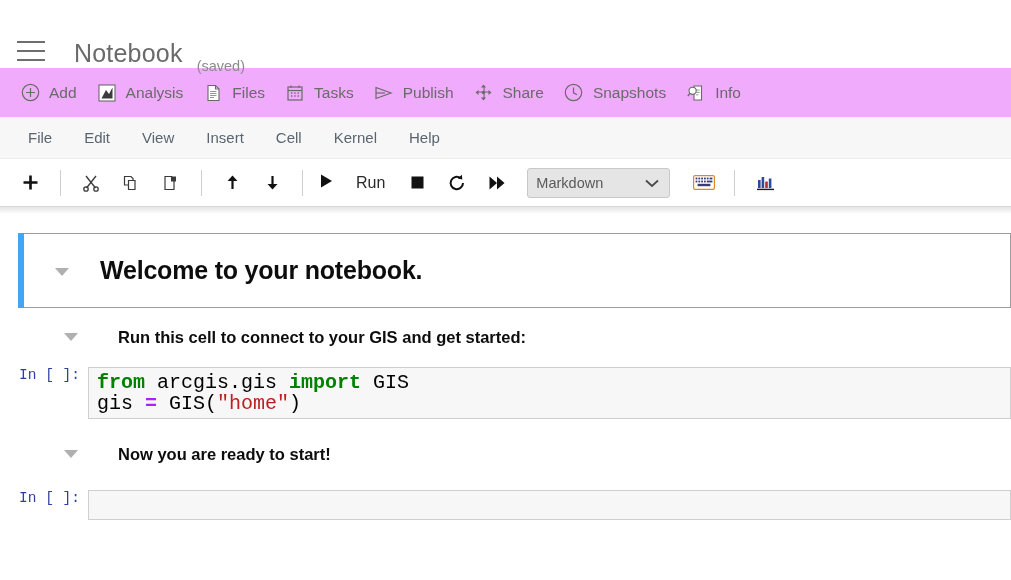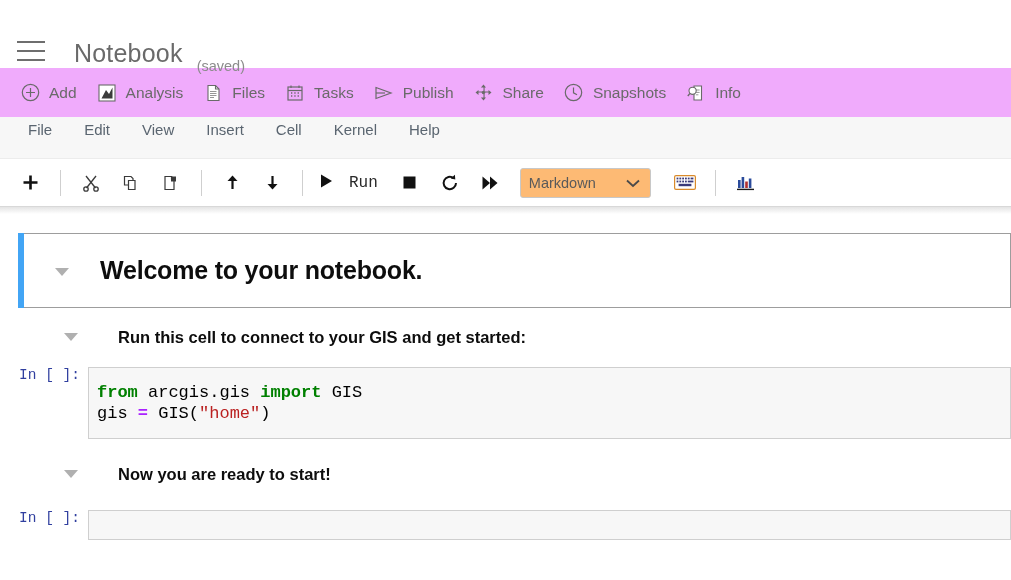--- a/index.html
+++ b/index.html
@@ -87,20 +87,21 @@
     flex: 0 0 auto;
   }
   .app-item .ai-ico svg { display: block; }
 
   
   .menubar {
     height: 42px;
     background: #f7f7f7;
     border-bottom: 1px solid #ececec;
     display: flex;
+    align-items: center;
     padding-left: 12px;
     box-sizing: border-box;
   }
   .menu-item {
     font-size: 15px;
     color: #5a6570;
     padding: 4px 16px;
     cursor: pointer;
     white-space: nowrap;
   }
@@ -133,28 +134,28 @@
   }
   .tb-run {
     display: flex;
     align-items: center;
     height: 30px;
     padding: 0 12px 0 6px;
     cursor: pointer;
     font-size: 16px;
     color: #2a2a2a;
   }
-  .tb-run .runlabel { margin-left: 15px; font-family: Liberation Mono, monospace; }
+  .tb-run .runlabel { margin-left: 22px; }
   .tb-select {
     margin-left: 10px;
     height: 30px;
-    width: 131px;
+    width: 143px;
     border: 1px solid #c8c8c8;
     border-radius: 3px;
-    background: #fdba74;
+    background: #e5e5e5;
     font-family: "Liberation Sans", sans-serif;
     font-size: 14.5px;
     color: #5a5a5a;
     padding: 0 8px;
     cursor: pointer;
     -webkit-appearance: none;
     appearance: none;
   }
   .select-wrap { position: relative; display: inline-block; }
   .select-chev {
@@ -244,24 +245,24 @@
     color: #303f9f;
     box-sizing: border-box;
     white-space: pre;
     user-select: none;
   }
   .code-area {
     flex: 1 1 auto;
     background: #f7f7f7;
     border: 1px solid #cfcfcf;
     font-family: "Liberation Mono", "DejaVu Sans Mono", monospace;
-    font-size: 17px;
+    font-size: 20px;
     line-height: 21px;
     color: #000;
-    padding: 14px 8px;
+    padding: 4px 8px;
     box-sizing: border-box;
     white-space: pre;
     overflow: hidden;
     cursor: text;
   }
   .kw { color: #008000; font-weight: bold; }
   .op { color: #aa22ff; font-weight: bold; }
   .str { color: #ba2121; }
   .plain { color: #000000; }
 </style>

